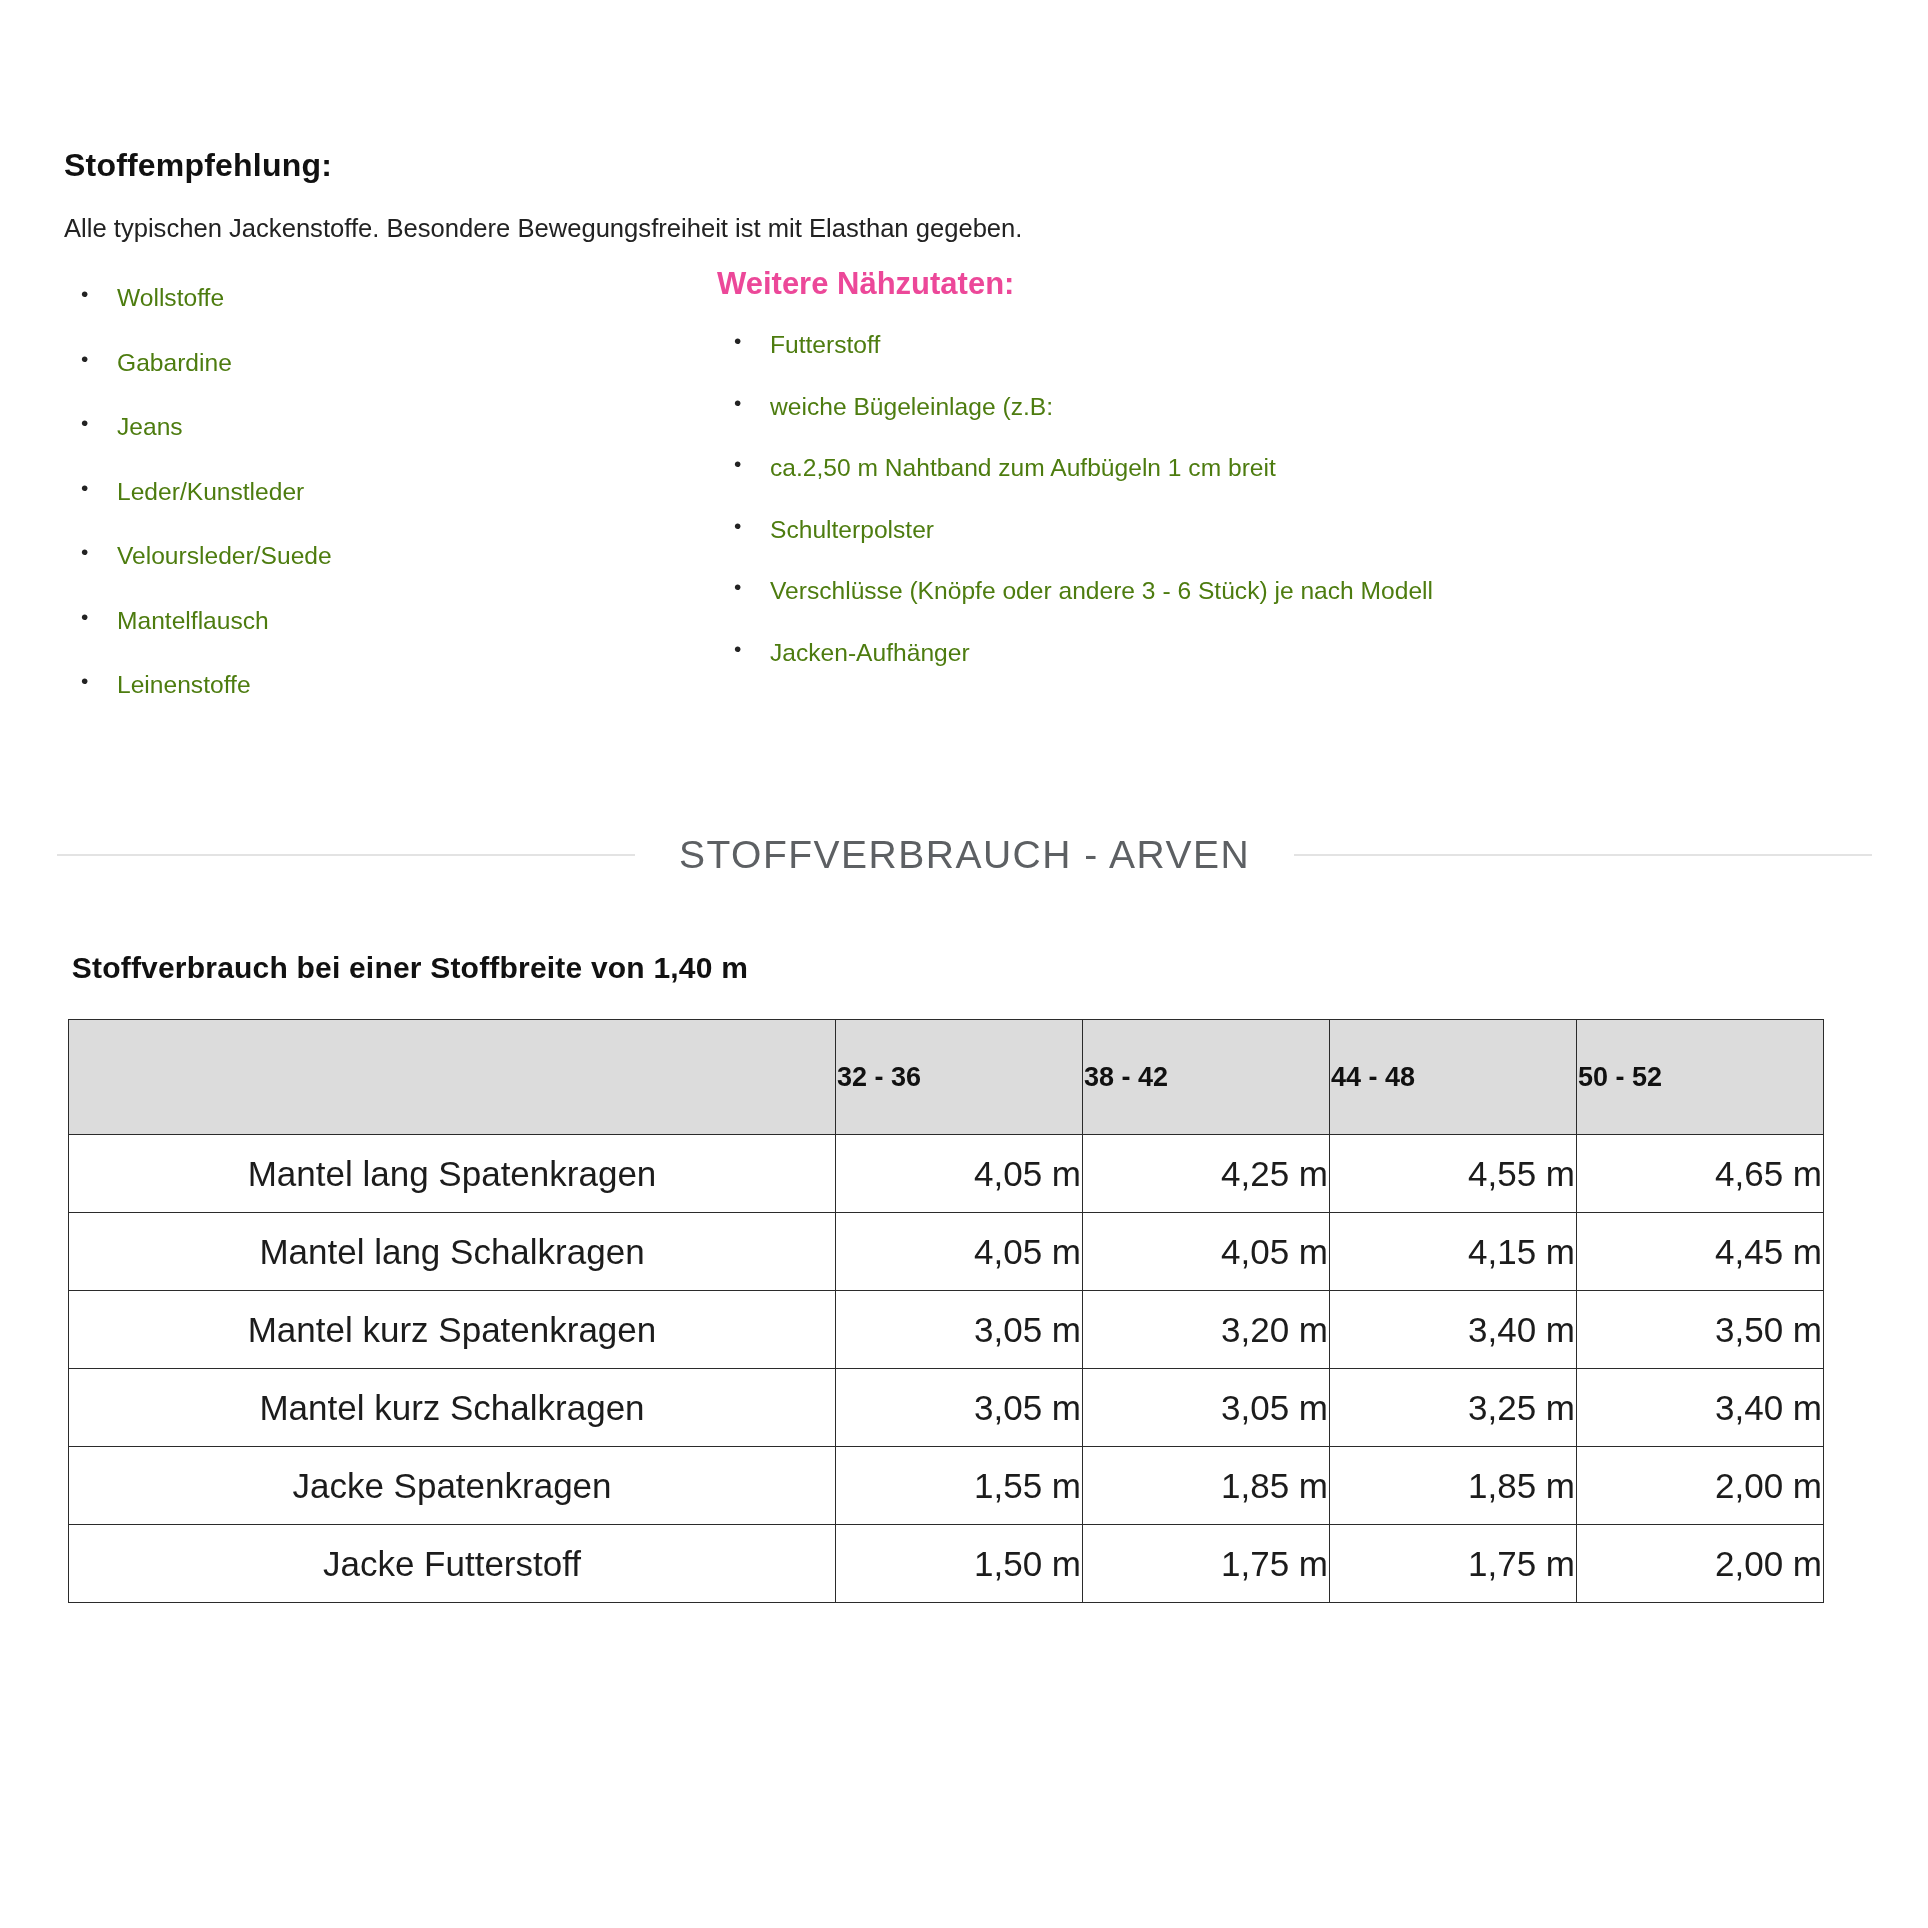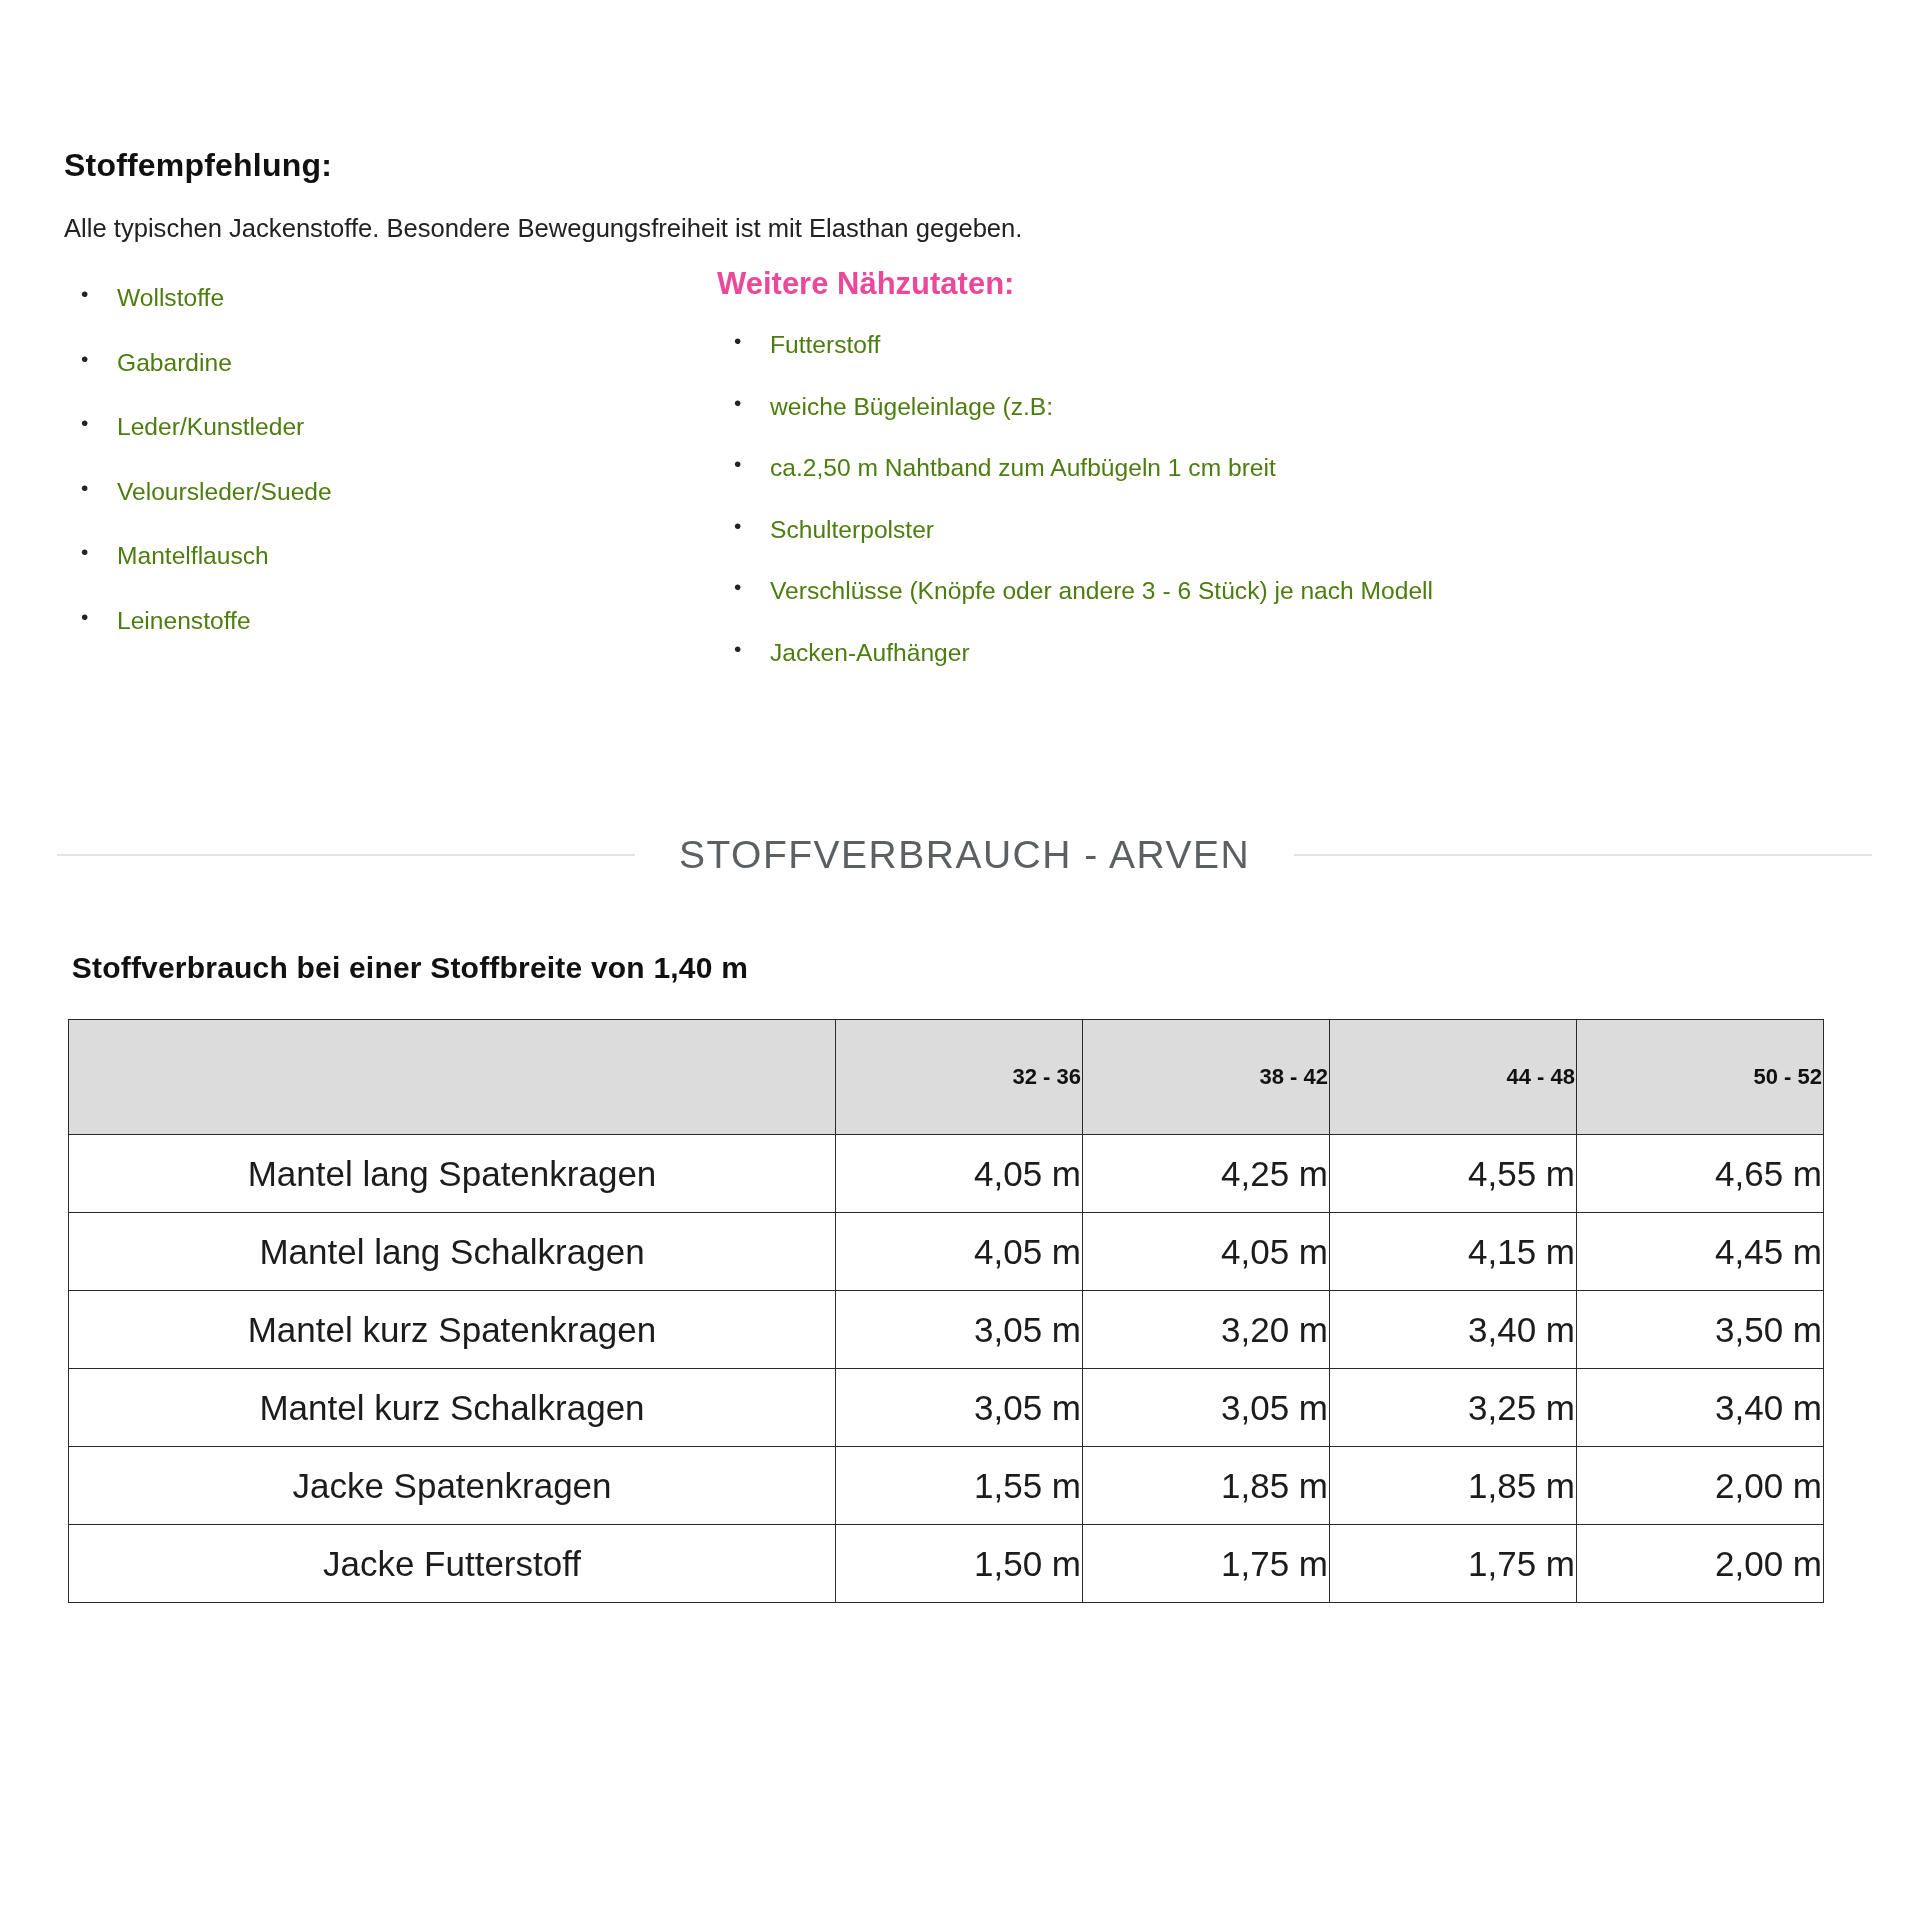--- a/index.html
+++ b/index.html
@@ -122,24 +122,24 @@
     table-layout: fixed;
   }
   table.consumption th,
   table.consumption td {
     border: 1.9px solid #2b2b2b;
     font-weight: normal;
   }
   table.consumption thead th {
     background: #dcdcdc;
     height: 112px;
-    font-size: 22px;
+    font-size: 27px;
     font-weight: bold;
     color: #111111;
-    text-align: right;
+    text-align: left;
     vertical-align: middle;
   }
   table.consumption thead th.corner {
     background: #dcdcdc;
   }
   table.consumption tbody td {
     height: 75px;
     font-size: 35px;
     color: #1c1c1c;
     text-align: right;
@@ -158,20 +158,21 @@
 
   <section class="fabric-section">
     <h2 class="fabric-heading">Stoffempfehlung:</h2>
     <p class="fabric-intro">Alle typischen Jackenstoffe. Besondere Bewegungsfreiheit ist mit Elasthan gegeben.</p>
 
     <div class="two-col">
       <div class="col-left">
         <ul class="bullets">
           <li>Wollstoffe</li>
           <li>Gabardine</li>
+          <li>Jeans</li>
           <li>Leder/Kunstleder</li>
           <li>Veloursleder/Suede</li>
           <li>Mantelflausch</li>
           <li>Leinenstoffe</li>
         </ul>
       </div>
 
       <div class="col-right">
         <h3 class="sub-heading">Weitere Nähzutaten:</h3>
         <ul class="bullets">

